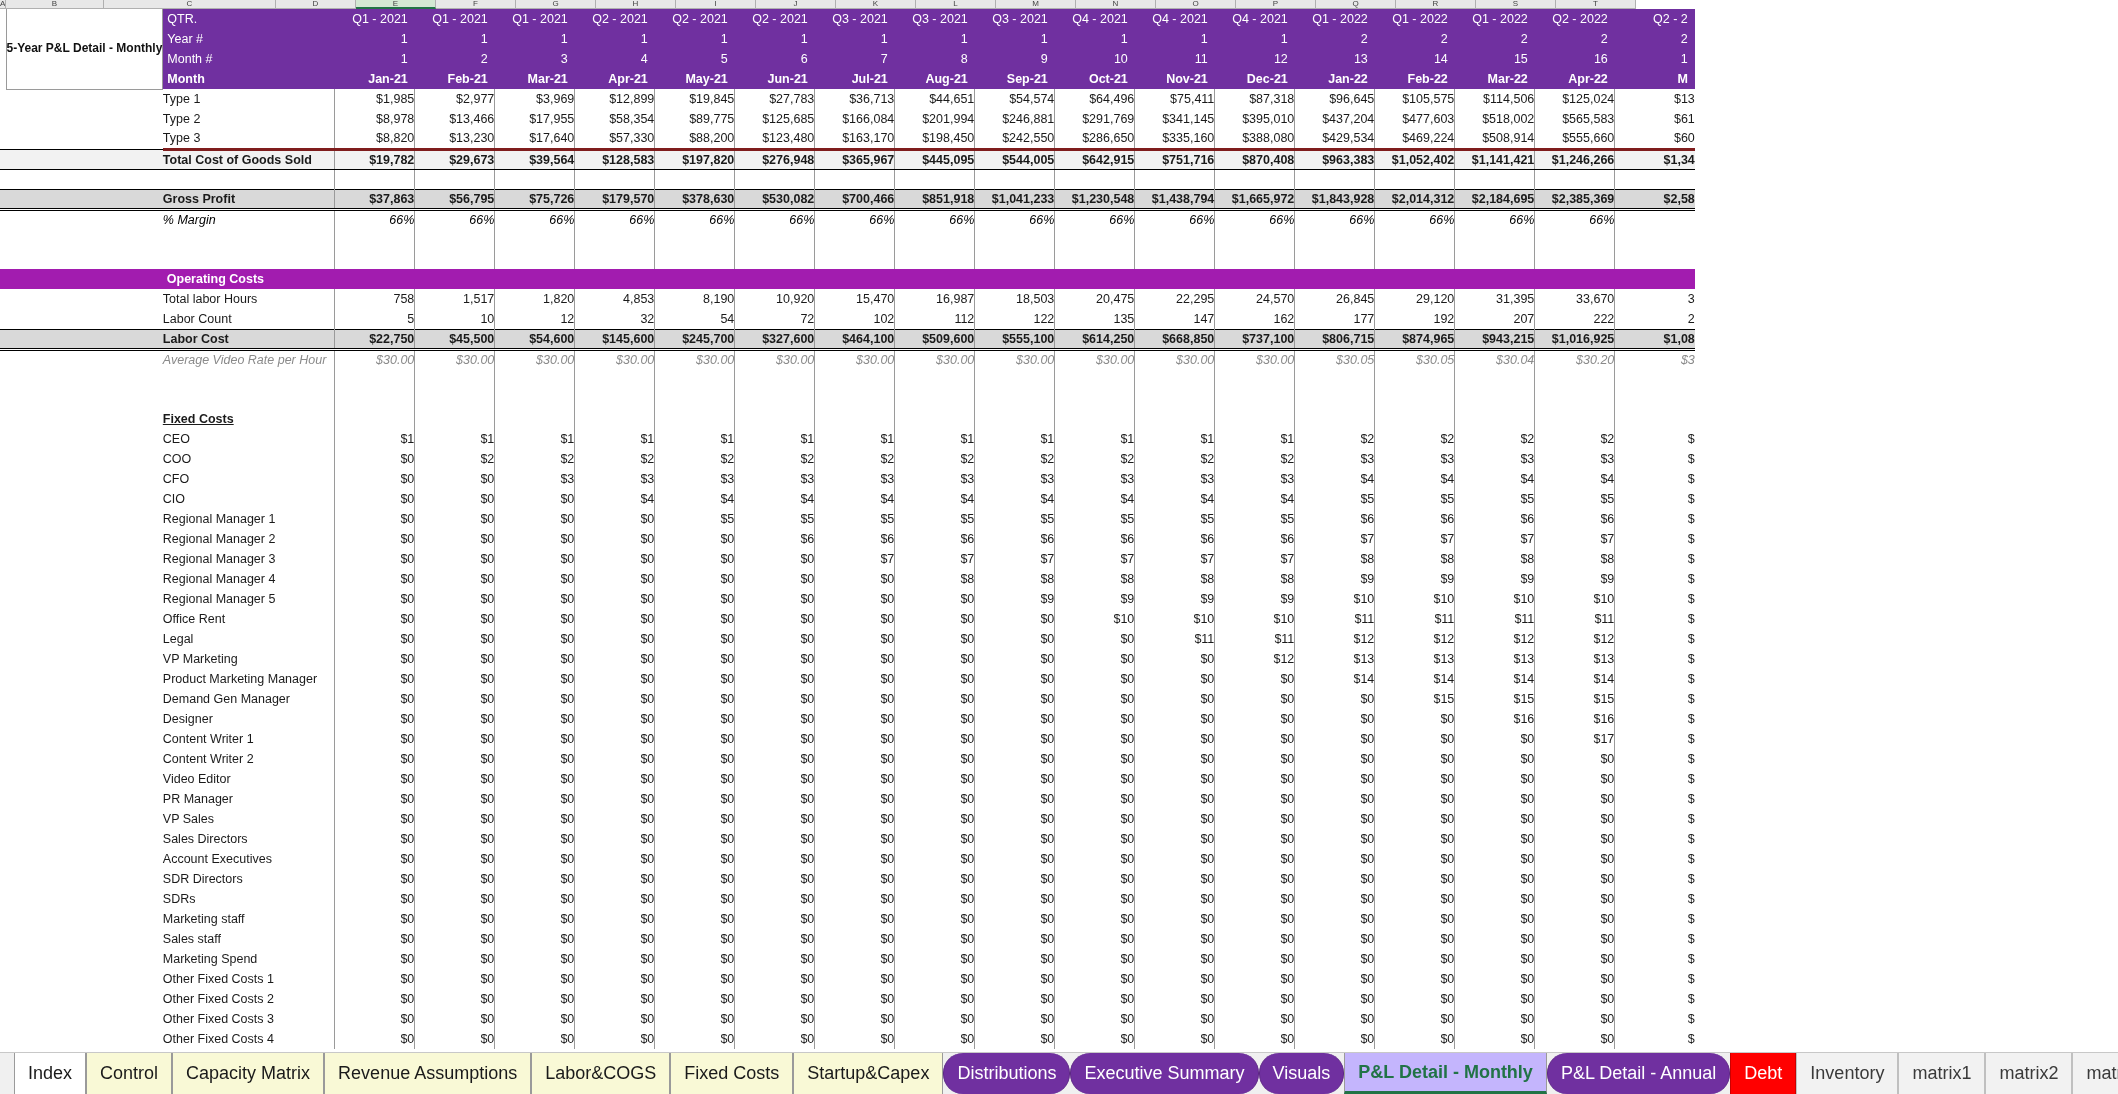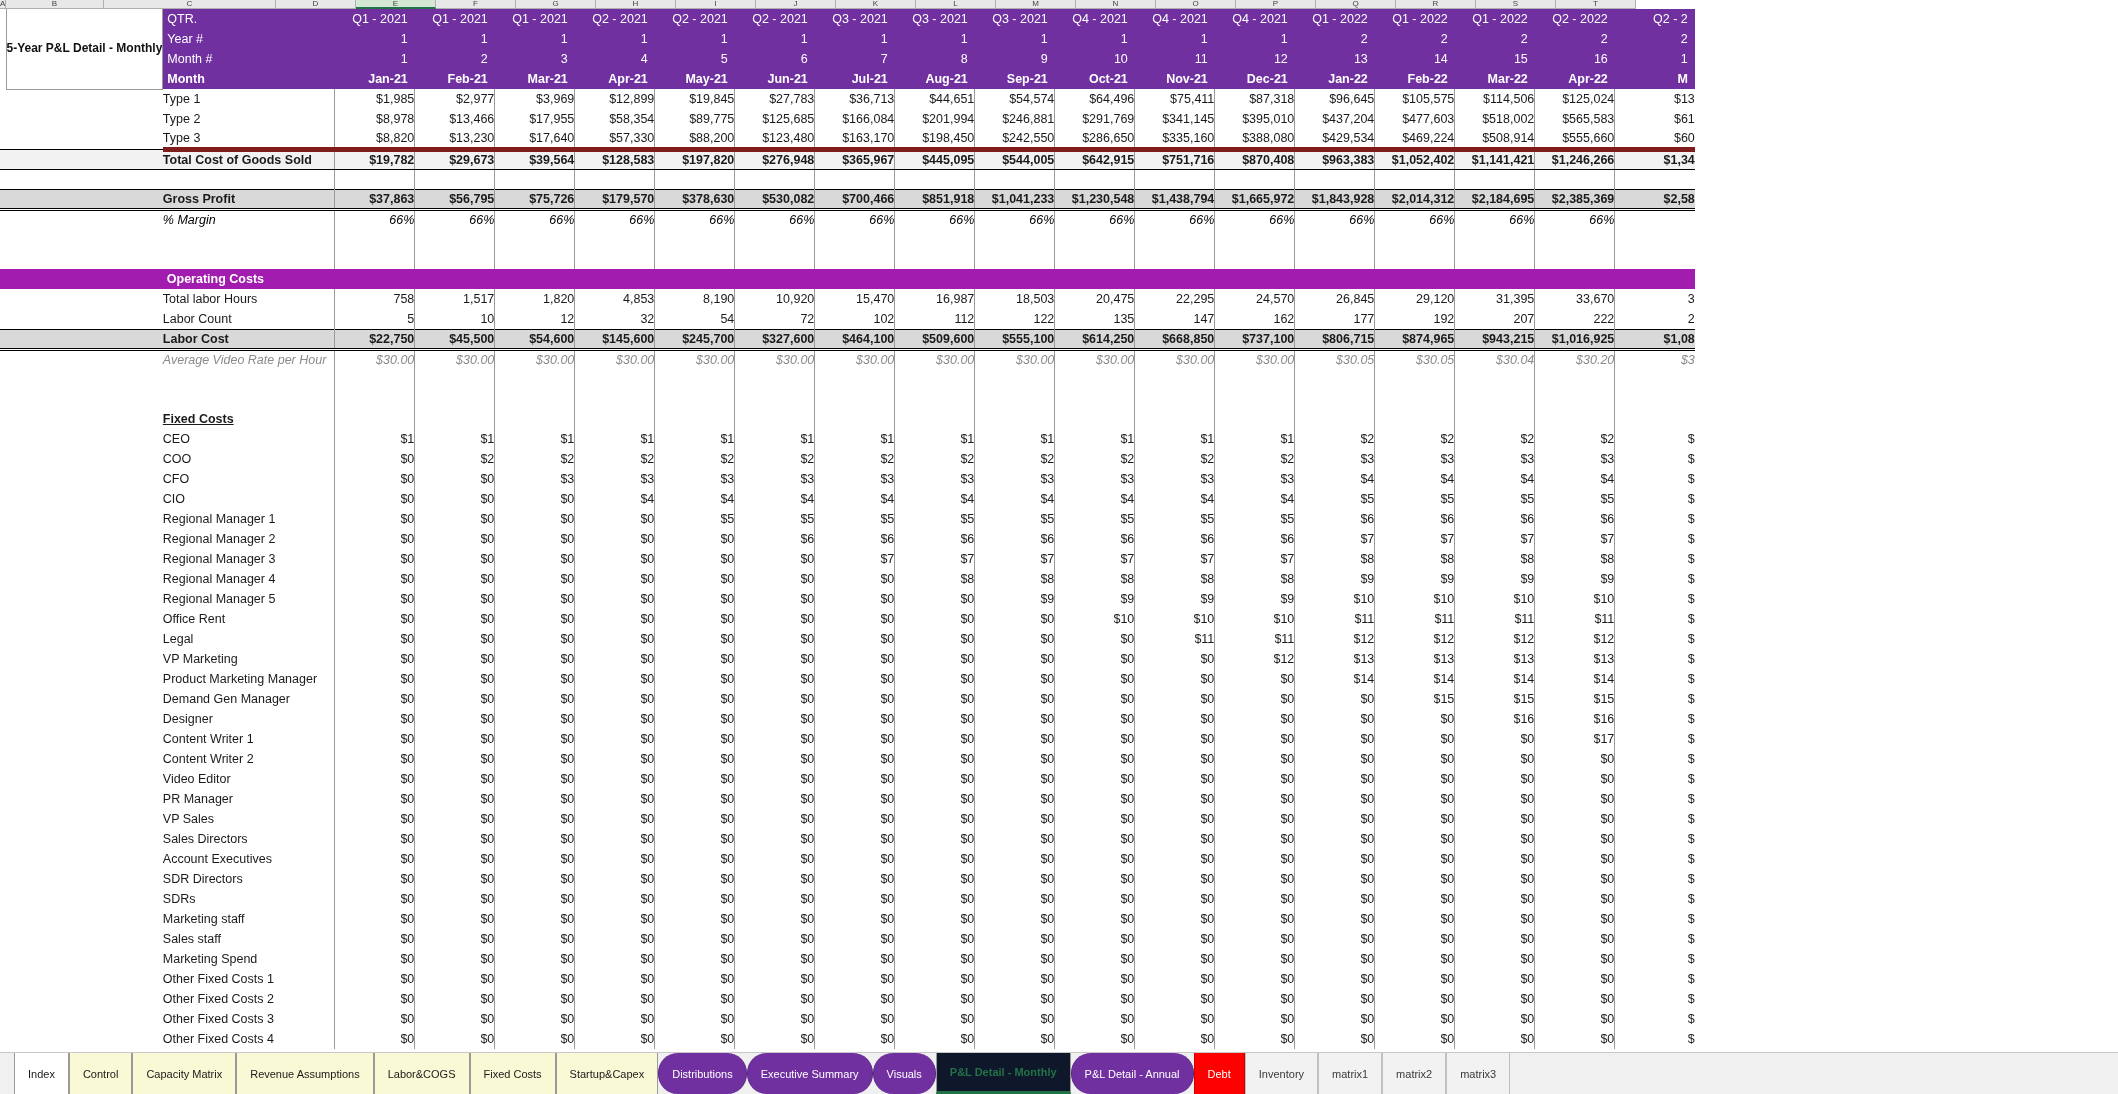--- a/index.html
+++ b/index.html
@@ -66,21 +66,21 @@
 
   
   .purple { background: #7030A0; color: #ffffff; }
   .purple.lbl { text-align: left; padding-left: 4px; font-size: 12.5px; }
   .purple.val { text-align: right; padding-right: 7px; font-size: 12.5px; }
   .purple.month { font-weight: bold; }
 
   .lbl     { text-align: left;  padding-left: 4px; }
   .val     { text-align: right; padding-right: 7px; }
 
-  .rowline-b  { border-bottom: 5px solid #7f1d1d; }
+  .rowline-b  { border-bottom: 3px solid #7f1d1d; }
 
   .total-row td { background: #f2f2f2; font-weight: bold;
                   border-top: 1px solid #000; border-bottom: 1px solid #000; }
   .gp-row td    { background: #d9d9d9; font-weight: bold;
                   border-top: 1px solid #000; border-bottom: 3px double #000; }
   .margin-row td{ font-style: italic; color: #000000; }
   .rate-row td  { font-style: italic; color: #8a8a8a; }
   .section-band td { background: #a21caf; color: #ffffff; font-weight: bold; }
   .section-band td.lbl { padding-left: 4px; }
   .uline { text-decoration: underline; font-weight: bold; }
@@ -97,35 +97,35 @@
     width: 2118px; height: 42px;
     background: #f0f0f0;
     border-top: 1px solid #c8c8c8;
     display: flex; align-items: stretch;
     padding-left: 14px;
     overflow: hidden;
   }
   .tab {
     display: flex; align-items: center; justify-content: center;
     padding: 0 13px;
-    font-size: 11px;
+    font-size: 18px;
     color: #1a1a1a;
     border-left: 1px solid #9a9a9a;
     border-right: 1px solid #9a9a9a;
     background: #f9f9d6;
     height: 100%;
     white-space: nowrap;
     cursor: pointer;
   }
   .tab.plain  { background: #f2f2f2; color: #3a3a3a; border-left-color:#c0c0c0; border-right-color:#c0c0c0; }
   .tab.white  { background: #ffffff; }
   .tab.purple-tab { background: #7030A0; color: #ffffff; border-left-color:#5d2785; border-right-color:#5d2785;border-radius:20px; }
   .tab.red-tab    { background: #ff0000; color: #ffffff; border-left-color:#cc0000; border-right-color:#cc0000; }
   .tab.active {
-    background: #0f172a; color: #217346; font-weight: bold;
+    background: #c4b5fd; color: #217346; font-weight: bold;
     border-bottom: 3px solid #217346;
   }
 </style>
 </head>
 <body>
 
 <div id="app">
 
   <div class="colhdr-strip">
       <div class="colhdr" style="width: 6px;">A</div>

